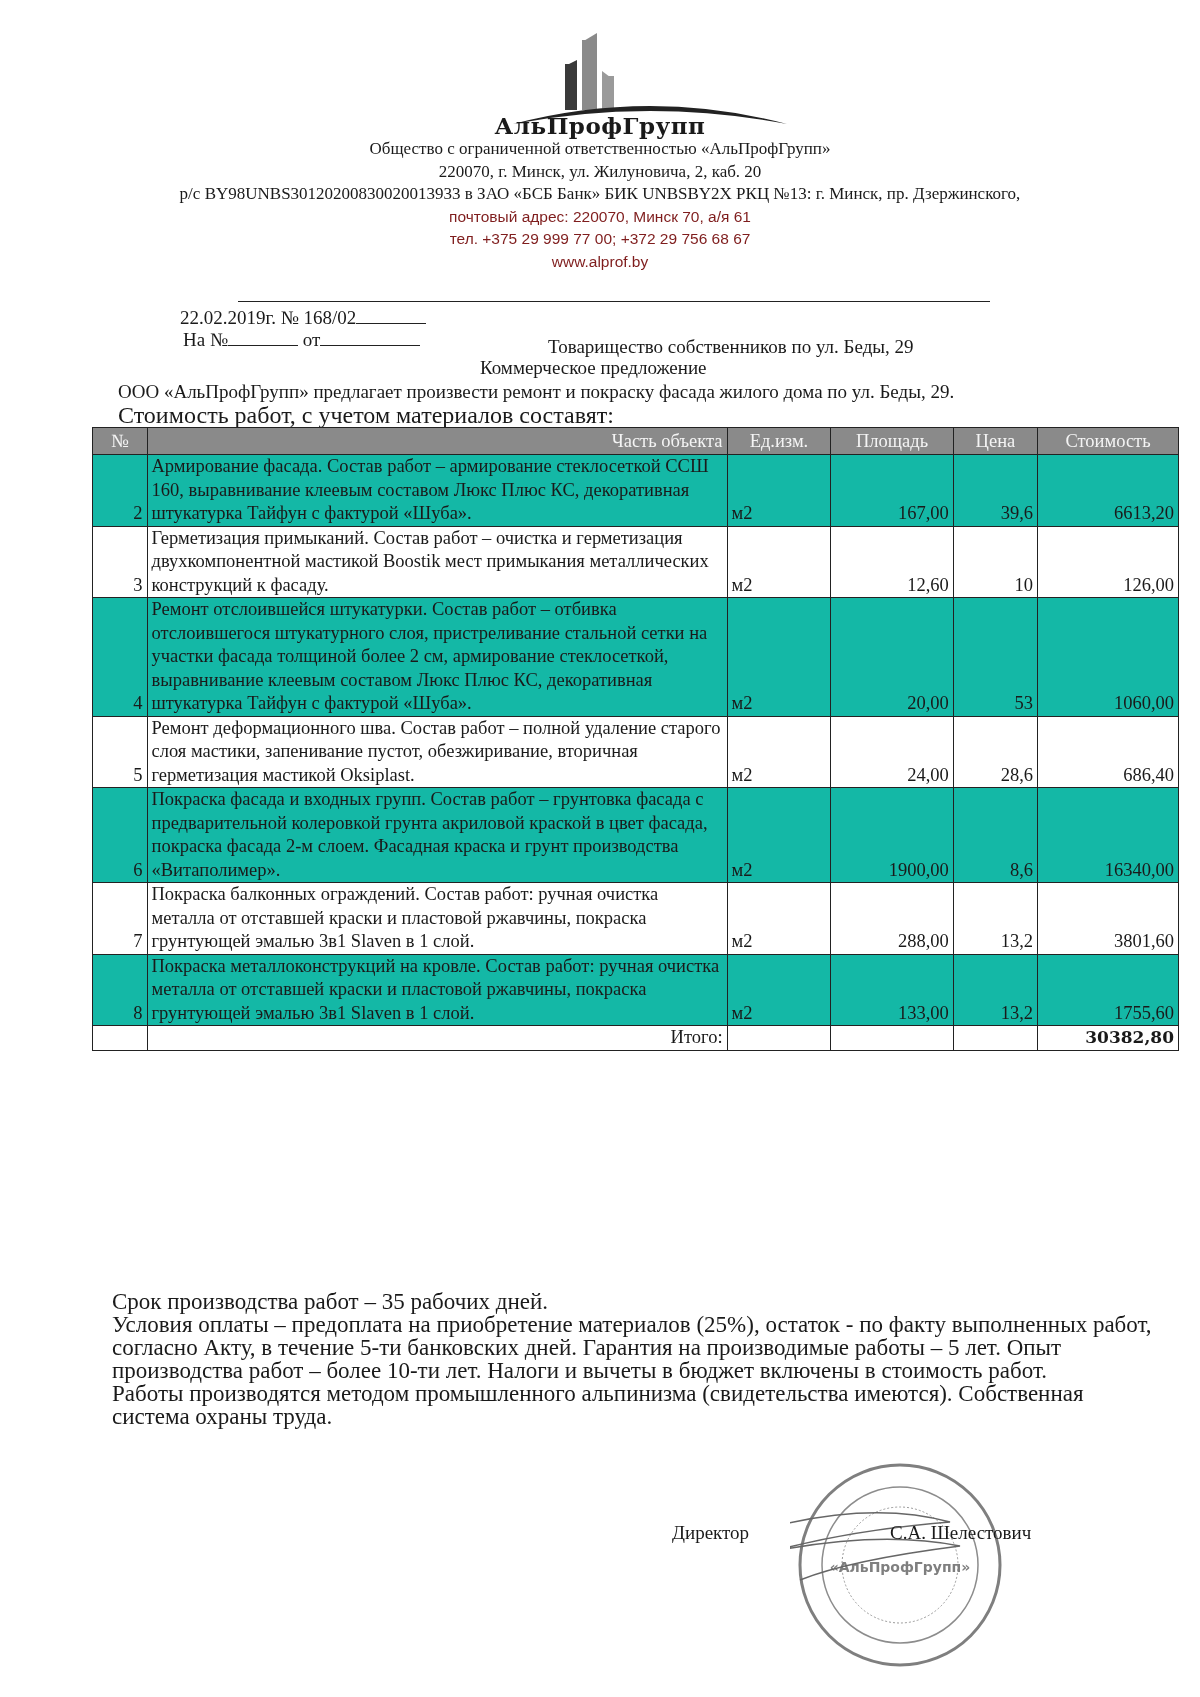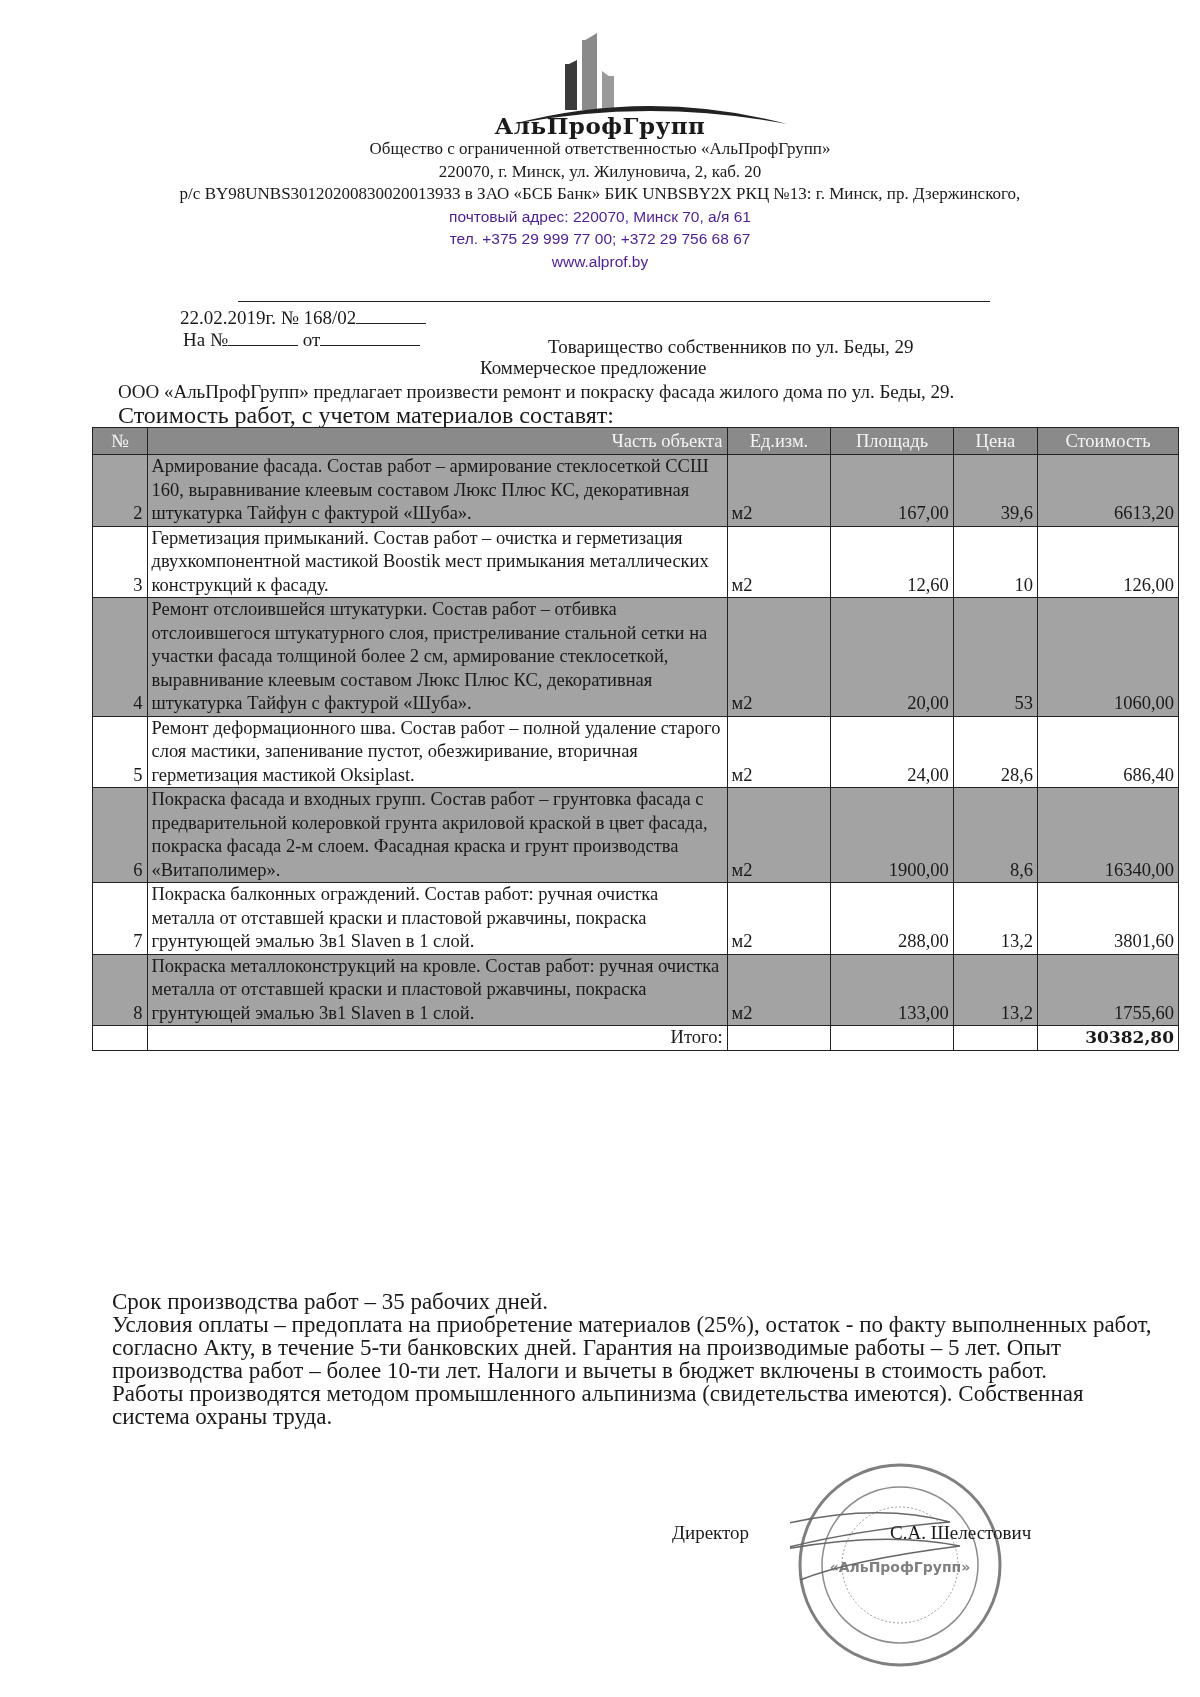--- a/index.html
+++ b/index.html
@@ -6,36 +6,36 @@
   body {
     width: 1200px; height: 1697px; position: relative; overflow: hidden;
     font-family: "Liberation Serif", serif; color: #1a1a1a;
   }
   .logo { position: absolute; left: 505px; top: 28px; width: 290px; height: 100px; }
   .brand { position: absolute; left: 0; width: 1200px; top: 112px; text-align: center;
     font-family: "DejaVu Serif", serif; font-weight: bold; font-size: 23px; letter-spacing: 0.5px; }
   .head-lines { position: absolute; top: 138px; left: 130px; width: 940px; text-align: center;
     font-size: 17px; line-height: 22.5px; }
   .head-lines div { white-space: nowrap; }
-  .head-lines .light { color: #4c1d95; font-family: "Liberation Sans", sans-serif; font-size: 15.5px; }
+  .head-lines .light { color: #7f1d1d; font-family: "Liberation Sans", sans-serif; font-size: 15.5px; }
   .rule { position: absolute; left: 238px; top: 301px; width: 752px; border-top: 1.5px solid #222; }
   .ref { position: absolute; font-size: 19px; white-space: nowrap; }
   .ref u { text-decoration: none; display: inline-block; border-bottom: 1.5px solid #222; height: 18px; vertical-align: baseline; }
   .addressee { position: absolute; left: 593px; top: 362px; font-size: 19px; }
   .doc-title { position: absolute; left: 508px; top: 383px; font-size: 19px; }
   .intro { position: absolute; left: 128px; top: 406px; font-size: 19px; white-space: nowrap; }
   .intro2 { position: absolute; left: 128px; top: 428px; font-size: 24px; white-space: nowrap; }
 
   table.quote { position: absolute; left: 92px; top: 457px; width: 1087px; border-collapse: collapse;
     font-size: 18.5px; line-height: 23.5px; }
   table.quote td, table.quote th { border: 1.5px solid #222; padding: 0 4px; vertical-align: bottom; }
   table.quote th { background: #8a8a8a; color: #f4f4f4; font-weight: normal; text-align: right; height: 24px;
     padding-top: 2px; vertical-align: middle; }
   table.quote th.c { text-align: center; }
-  tr.shade td { background: #a3a3a3; }
+  tr.shade td { background: #14b8a6; }
   td.num { text-align: right; width: 44px; padding-right: 6px; }
   td.desc { width: 555px; padding-left: 8px; }
   td.unit { width: 92px; padding-left: 8px; }
   td.area { width: 110px; text-align: right; padding-right: 6px; }
   td.price { width: 73px; text-align: right; padding-right: 8px; }
   td.cost { width: 128px; text-align: right; padding-right: 8px; }
   td.total-label { text-align: right; padding-right: 10px; }
   td.total-val { font-weight: bold; font-family: "DejaVu Serif", serif; font-size: 17px; text-align: right; }
 
   .terms { position: absolute; left: 112px; top: 1290px; width: 1040px; font-size: 23px; line-height: 23px; }

